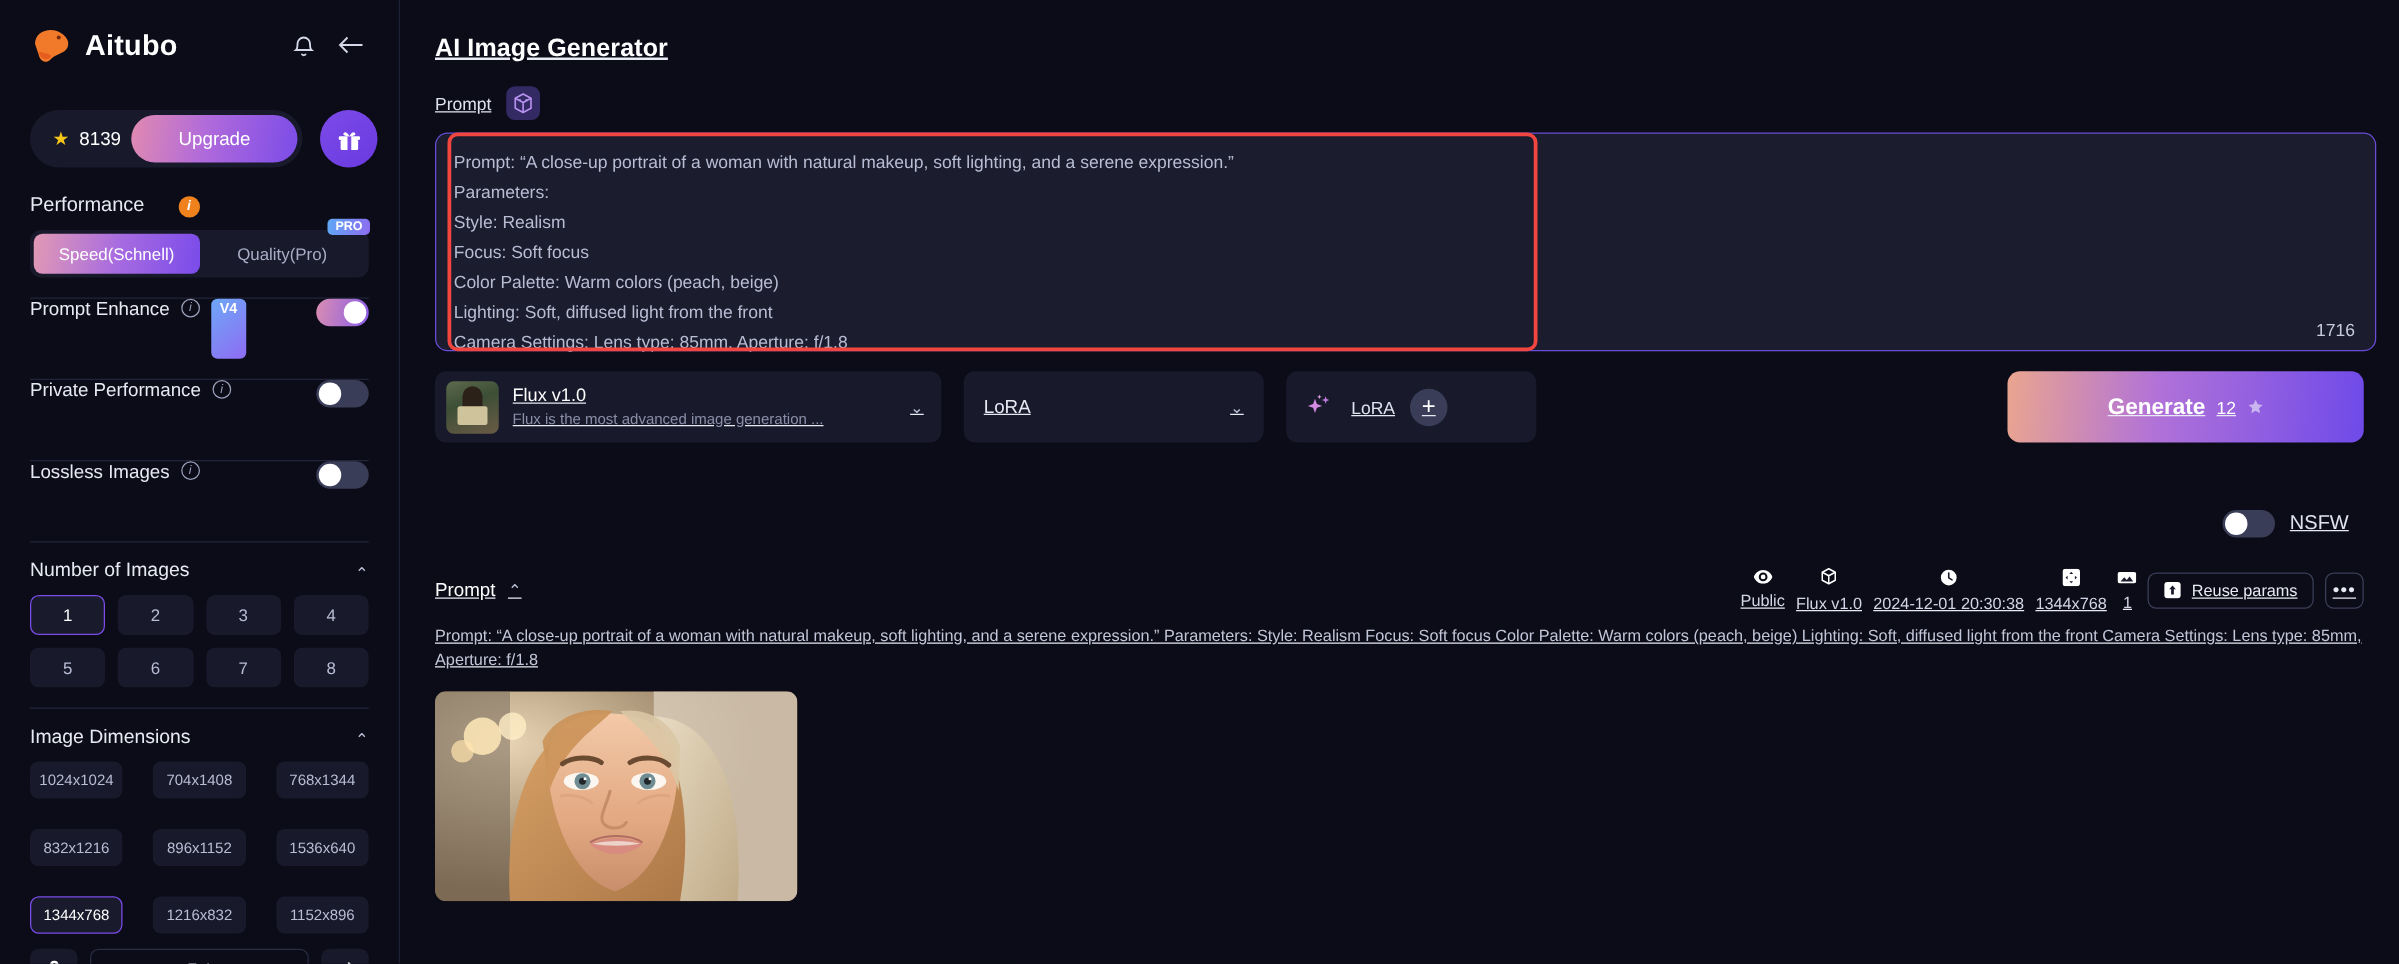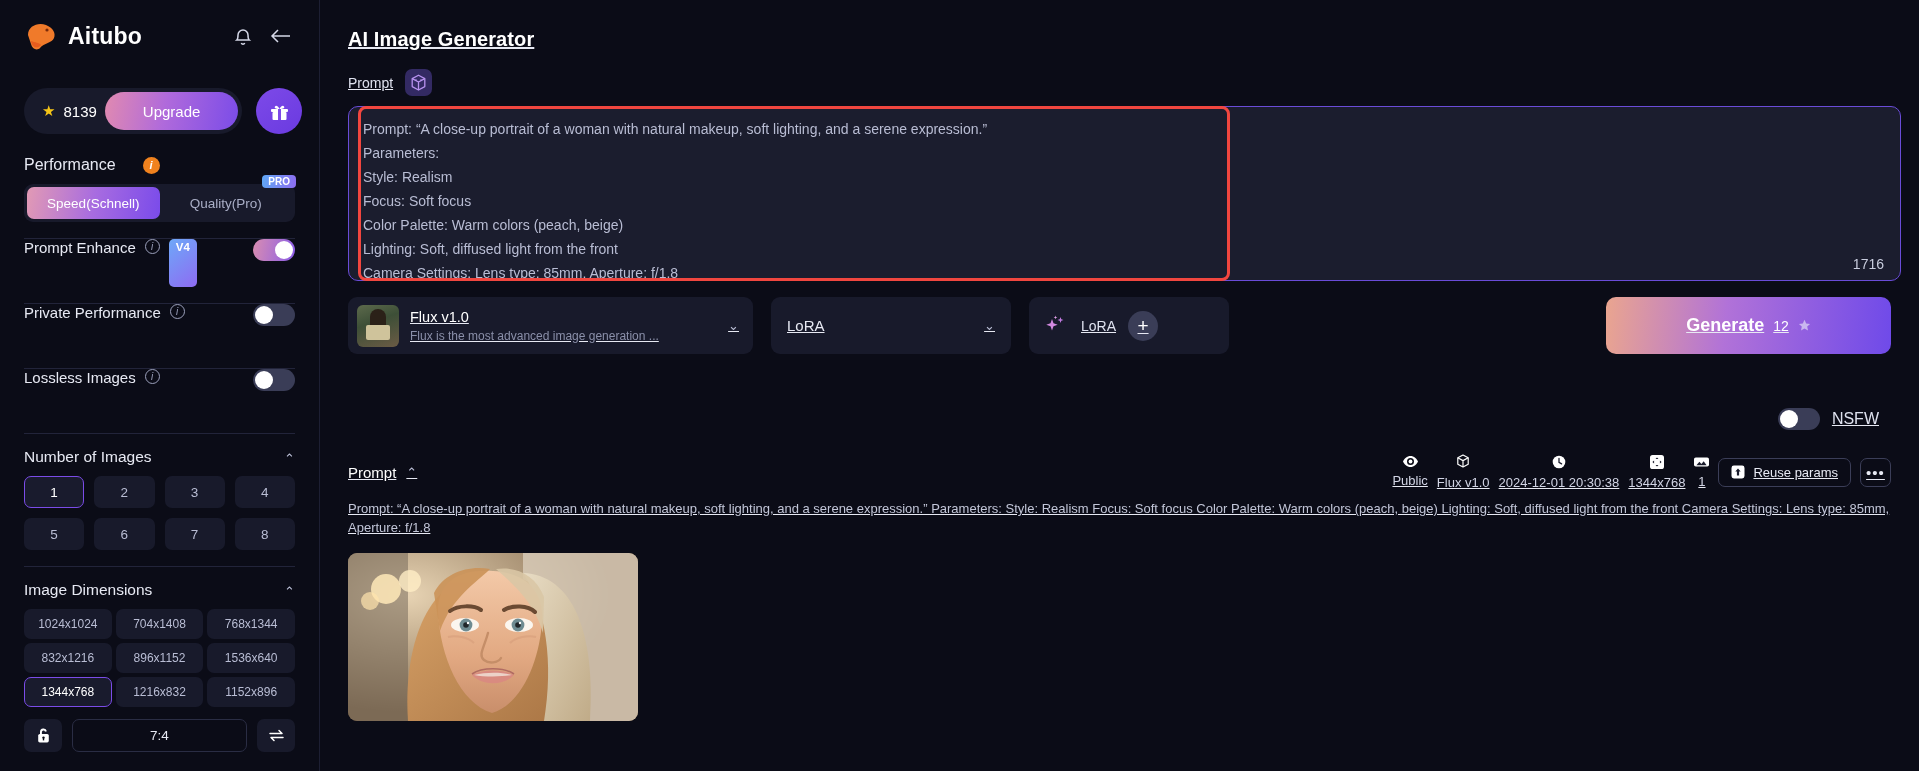--- a/index.html
+++ b/index.html
@@ -110,21 +110,21 @@
   .chev { margin-left:auto; color:#b9bdd4; font-size:13px; }
 
   .grid4 { display:grid; grid-template-columns: repeat(4,1fr); gap: 10px; }
   .chip {
     height: 32px; border-radius:7px; background:#181a2b;
     display:flex; align-items:center; justify-content:center;
     font-size:13.5px; color:#b9bdd4; cursor:pointer; border:1px solid transparent;
   }
   .chip.sel { border-color:#7b4ce8; color:#fff; background:#191b2d; }
   .chip.dim { font-size:12px; }
-  .dims-grid { display:grid; grid-template-columns: repeat(3,1fr); gap:4px; margin-top:2px; }
+  .dims-grid { display:grid; grid-template-columns: repeat(3,1fr); gap:24px; margin-top:2px; }
   .dims-grid .chip { height: 30px; }
   .ratio-row { display:flex; gap:10px; margin-top: 12px; }
   .sq-btn {
     width:38px; height:33px; border-radius:7px; background:#181a2b;
     display:flex; align-items:center; justify-content:center; cursor:pointer;
     flex:0 0 38px;
   }
   .ratio-box {
     flex:1; height:33px; border-radius:7px; background:#13152400;
     border:1px solid #2a2d44;

